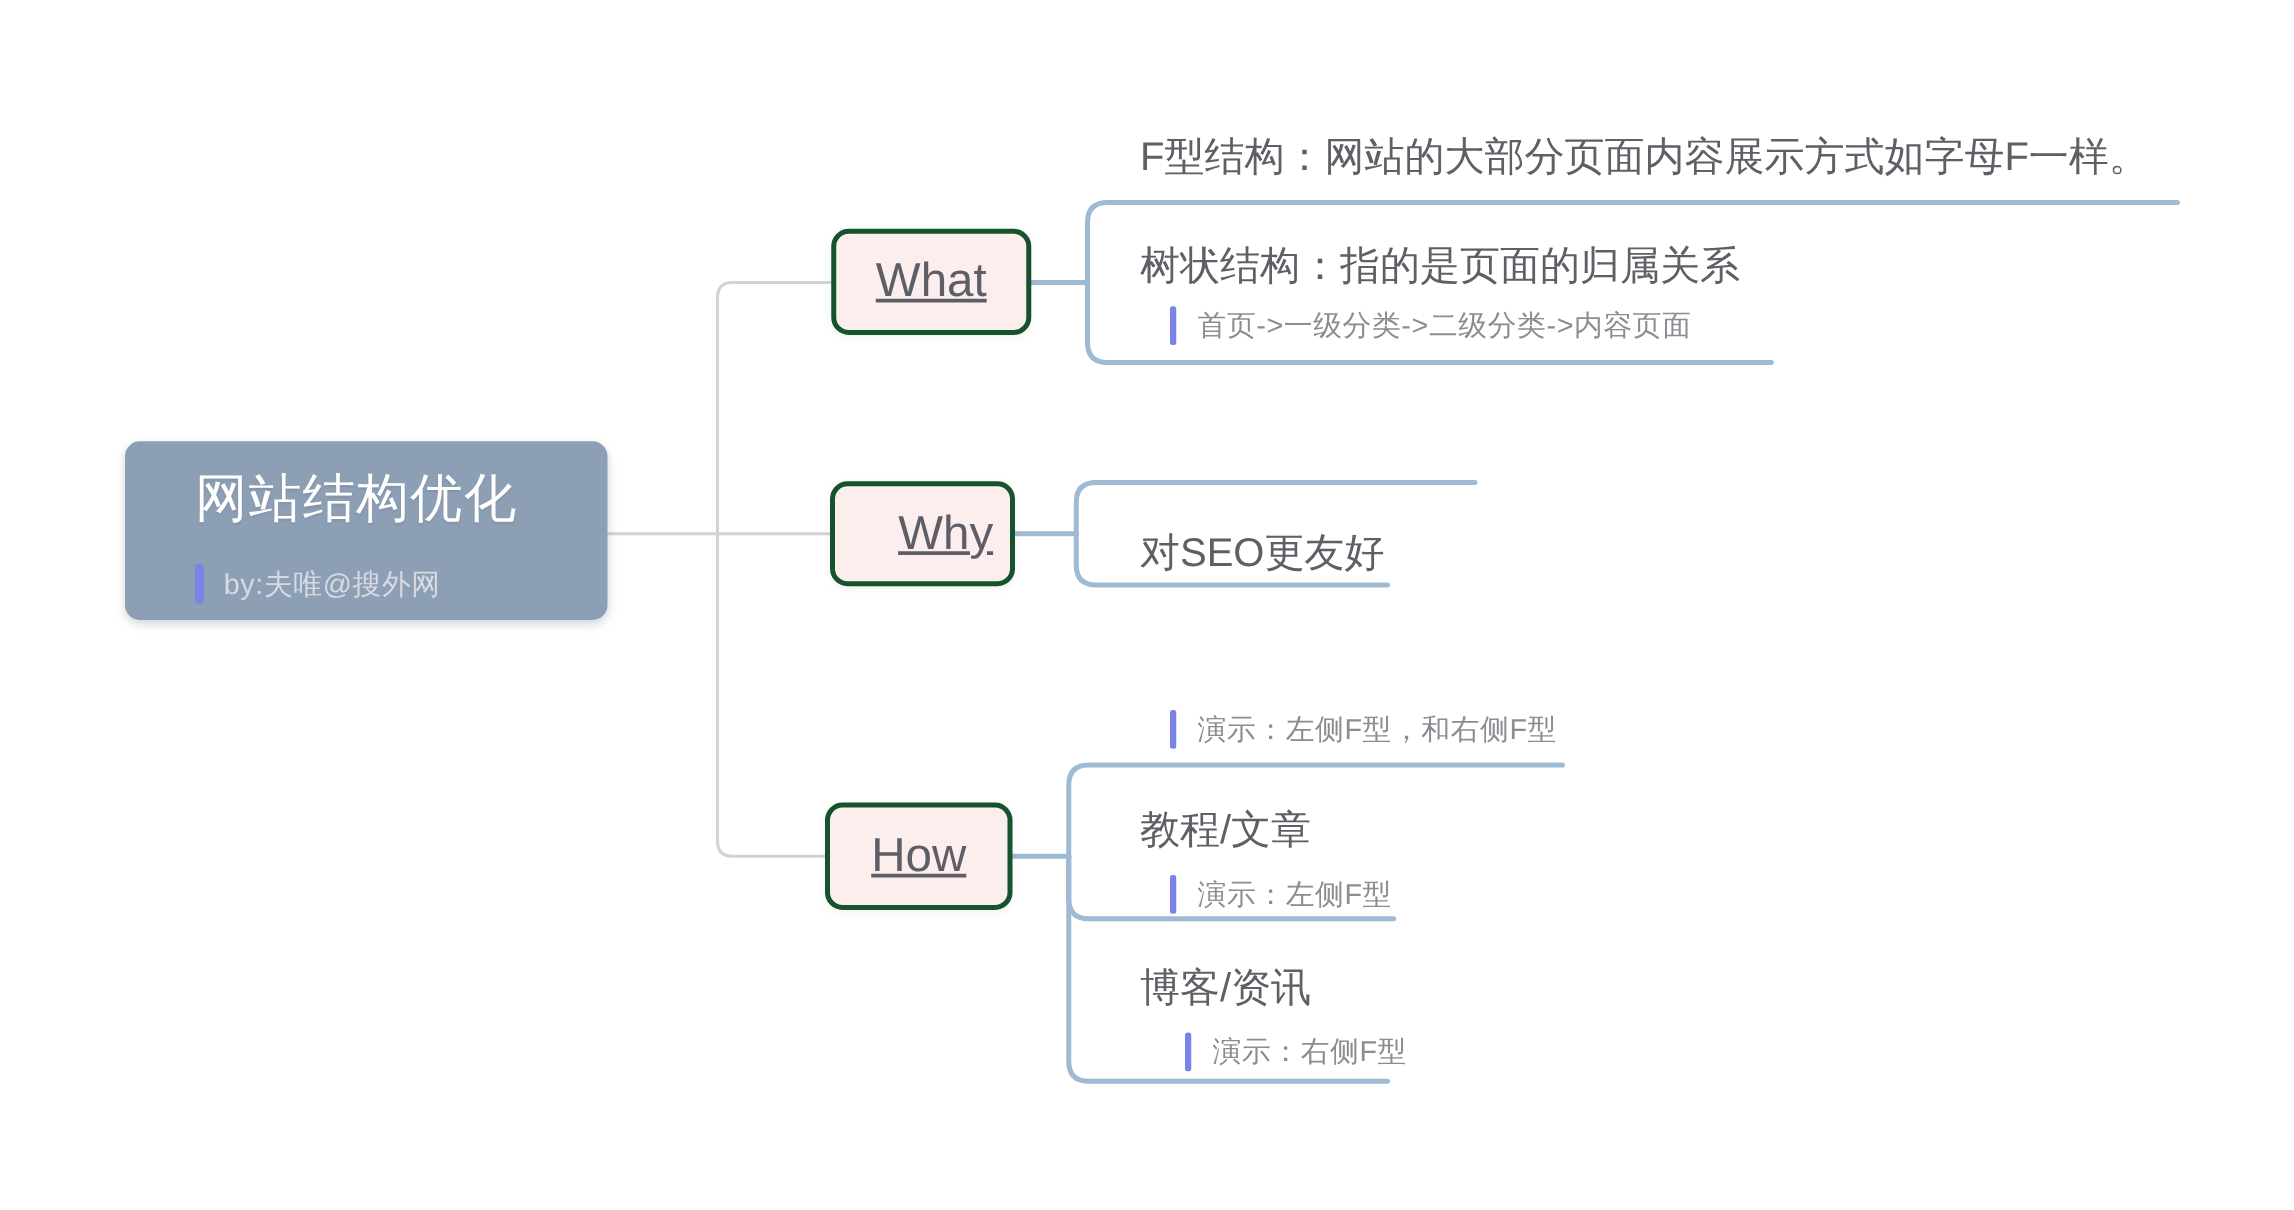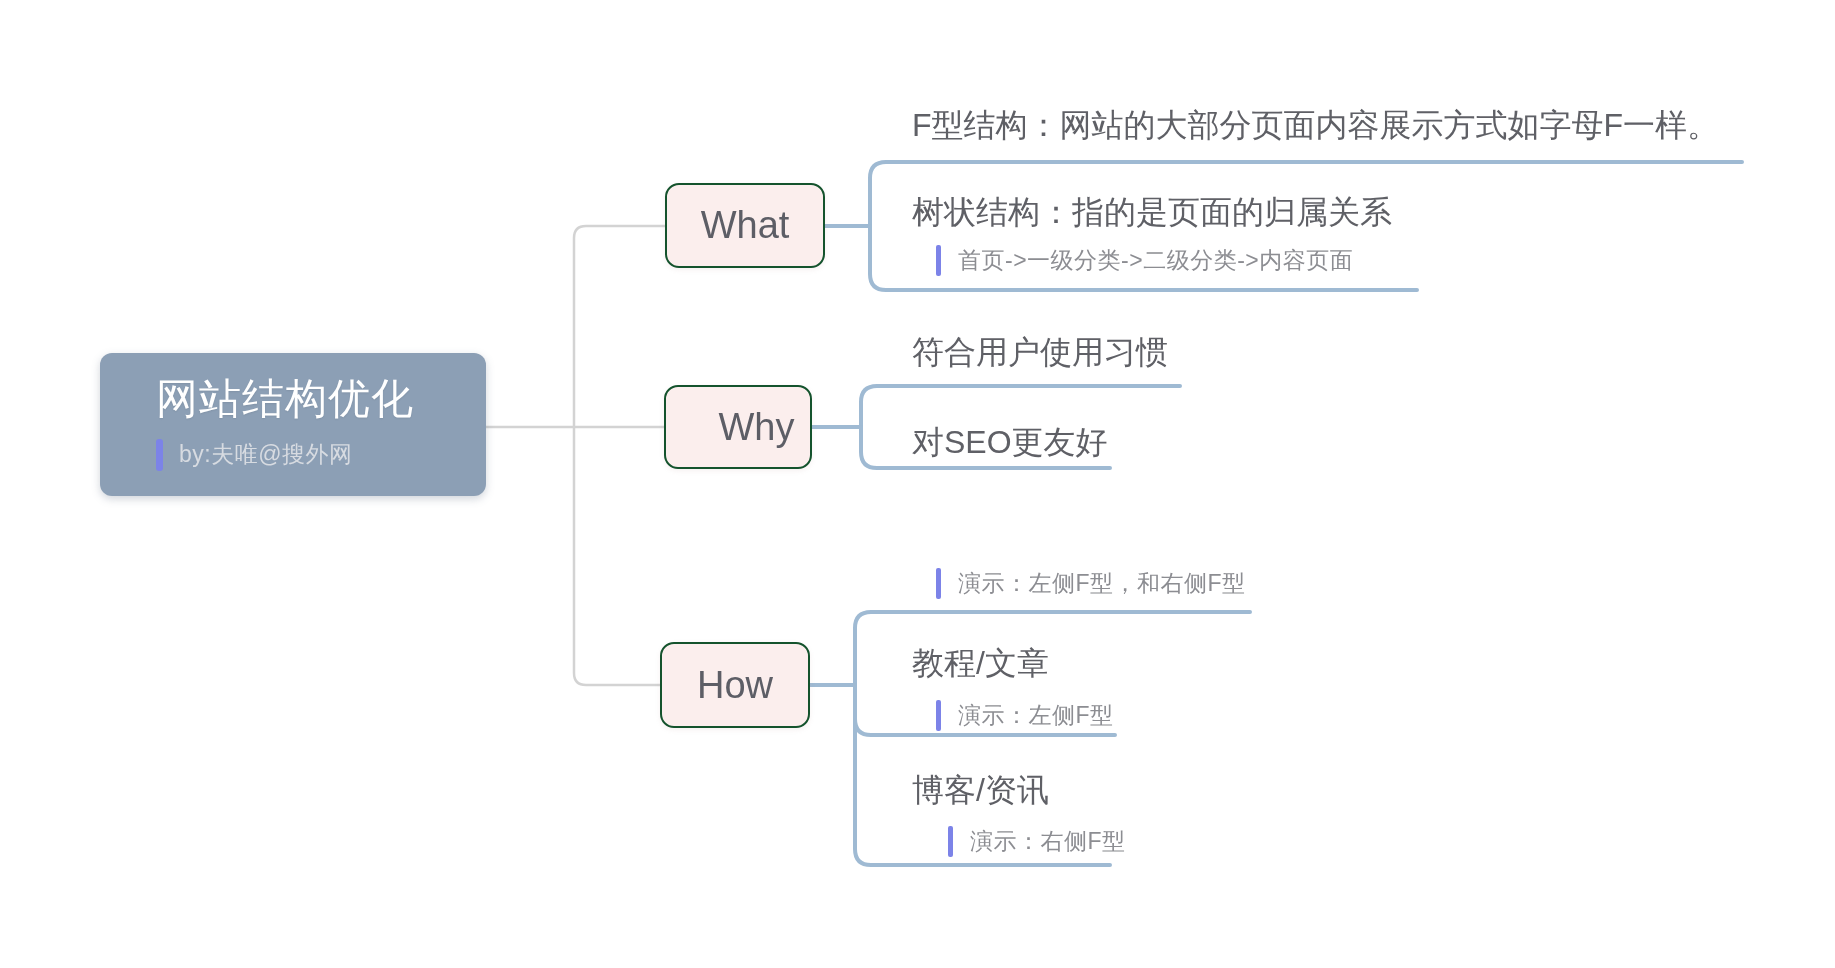--- a/index.html
+++ b/index.html
@@ -18,30 +18,31 @@
     left:100px;top:353px;width:386px;height:143px;
     background:#8C9FB5;border-radius:12px;
     box-shadow:0 3px 8px rgba(90,105,125,.28);
     display:flex;flex-direction:column;justify-content:flex-start;
     padding:24px 0 14px 56px;
   }
   .root-title{
     font-size:42px;line-height:1.05;color:#FFFFFF;letter-spacing:1px;
     text-shadow:0 1px 2px rgba(0,0,0,.08);
   }
-  .root-sub{display:flex;align-items:flex-start;margin-top:18px;height:32px;}
+  .root-sub{display:flex;align-items:center;margin-top:30px;height:32px;}
   .root-sub .bar{width:7px;height:32px;border-radius:3px;background:#7C83E8;margin-right:16px;}
   .root-sub .txt{font-size:23px;color:#D7DBE1;letter-spacing:.5px;}
 
   
   .branch-box{
-    background:#FBEEED;border:2px solid #14532d;border-radius:14px;
+    background:#FBEEED;border:4px solid #14532d;border-radius:14px;
     display:flex;align-items:center;justify-content:center;
     font-size:38px;color:#5D5E66;
     box-shadow:0 2px 5px rgba(180,140,140,.12);
+    text-decoration:underline;
   }
   .b-what{left:665px;top:183px;width:160px;height:85px;}
   .b-why {left:664px;top:385px;width:148px;height:84px;padding-left:37px;}
   .b-how {left:660px;top:642px;width:150px;height:86px;}
 
   
   .topic{font-size:32px;line-height:1.2;color:#5F6066;white-space:nowrap;}
   .note{display:flex;align-items:flex-start;white-space:nowrap;padding-left:28px;}
   .note .nbar{width:5px;height:31px;border-radius:2px;background:#7C83E8;margin-right:17px;flex:0 0 auto;}
   .note .ntxt{font-size:23px;line-height:31px;color:#8C8D92;letter-spacing:.5px;}
@@ -90,21 +91,20 @@
   </div>
 
   <div class="node topic" style="left:912px;top:106px;">F型结构：网站的大部分页面内容展示方式如字母F一样。</div>
 
   <div class="node topic" style="left:912px;top:193px;">树状结构：指的是页面的归属关系</div>
   <div class="node note" style="left:908px;top:245px;">
     <div class="nbar"></div>
     <div class="ntxt">首页-&gt;一级分类-&gt;二级分类-&gt;内容页面</div>
   </div>
 
-  <div class="node topic" style="left:912px;top:333px;">符合用户使用习惯</div>
   <div class="node topic" style="left:912px;top:423px;">对SEO更友好</div>
 
   <div class="node note" style="left:908px;top:568px;">
     <div class="nbar"></div>
     <div class="ntxt">演示：左侧F型，和右侧F型</div>
   </div>
 
   <div class="node topic" style="left:912px;top:644px;">教程/文章</div>
   <div class="node note" style="left:908px;top:700px;">
     <div class="nbar"></div>

